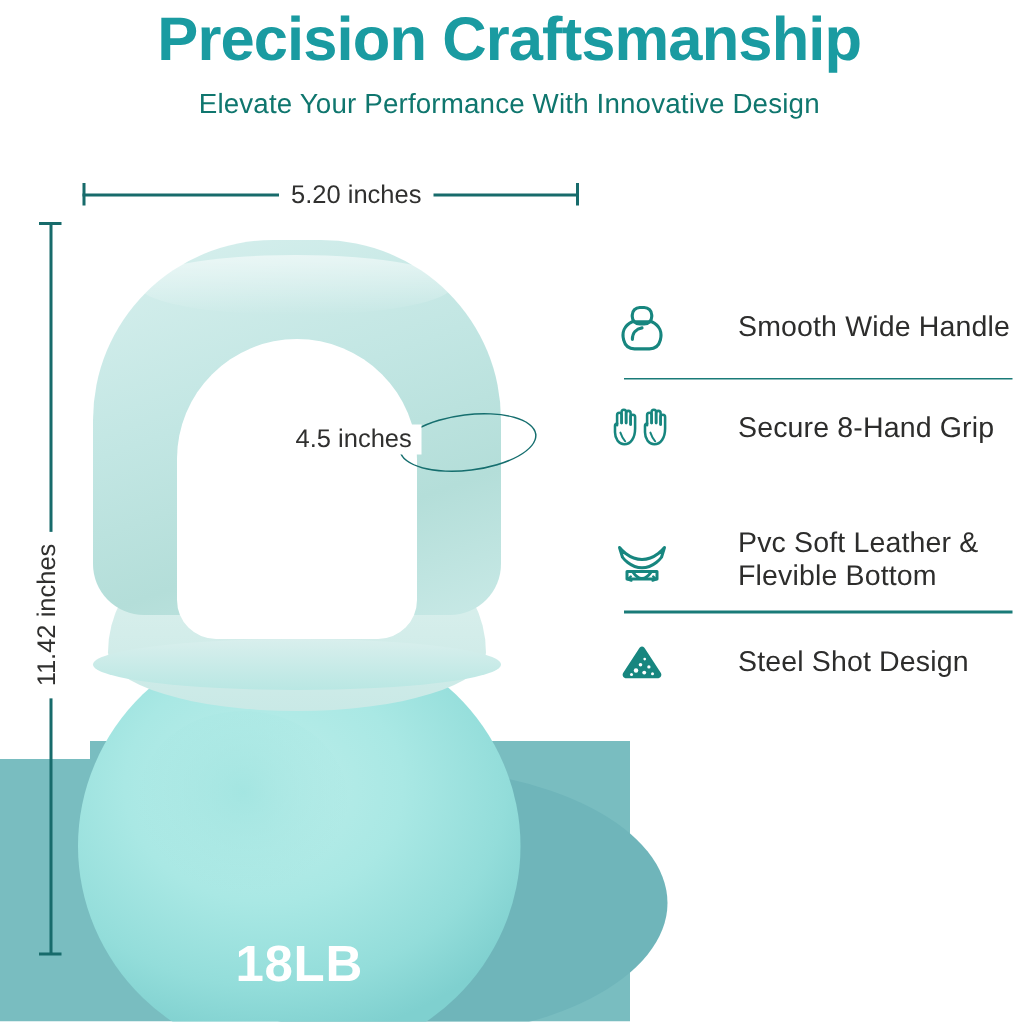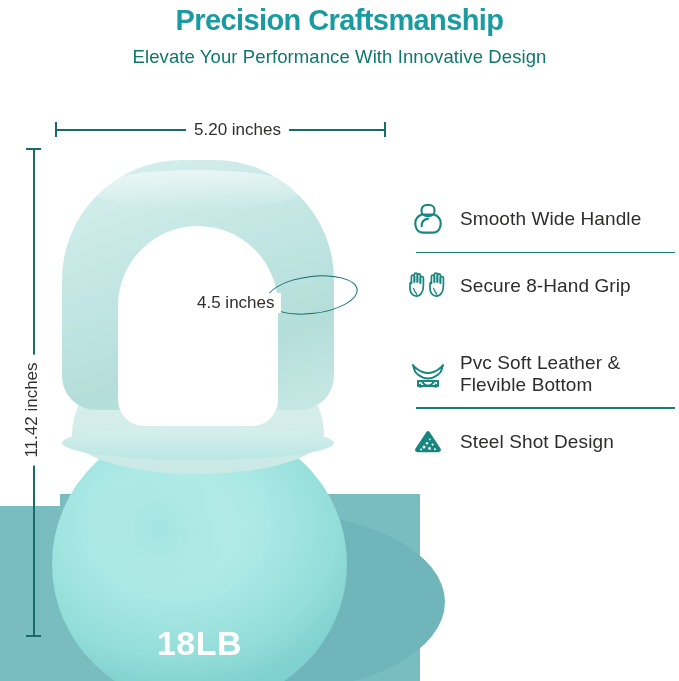--- a/index.html
+++ b/index.html
@@ -17,21 +17,21 @@
   }
 
   
   #header {
     position: absolute;
     top: 0; left: 0;
     width: 679px;
     text-align: center;
   }
   #title {
-    font-size: 29px;
+    font-size: 41px;
     font-weight: bold;
     color: #1a9ba1;
     letter-spacing: -0.6px;
     line-height: 1;
     margin-top: 6px;
     white-space: nowrap;
   }
   #subtitle {
     font-size: 18.5px;
     font-weight: normal;
@@ -205,21 +205,21 @@
   }
   #dim-height-label {
     left: -24px;
     top: 400px;
     padding: 0 8px;
     transform: rotate(-90deg);
     transform-origin: center center;
   }
   #dim-grip-label {
     left: 191px;
-    top: 293px;
+    top: 283px;
     padding: 0 6px;
   }
 
   
   #features {
     position: absolute;
     left: 408px;
     top: 186px;
     width: 271px;
   }
@@ -236,20 +236,21 @@
     display: flex;
     align-items: center;
     justify-content: center;
     color: #17867f;
   }
   .feature-label {
     font-size: 19px;
     line-height: 1.18;
     color: #2d2d2c;
     letter-spacing: 0.1px;
+    margin-left: 32px;
   }
   .feature-divider {
     height: 1.4px;
     background: #1a7b78;
     margin: 0 4px 0 8px;
   }
   .spacer-sm { height: 22px; }
 </style>
 </head>
 <body>

